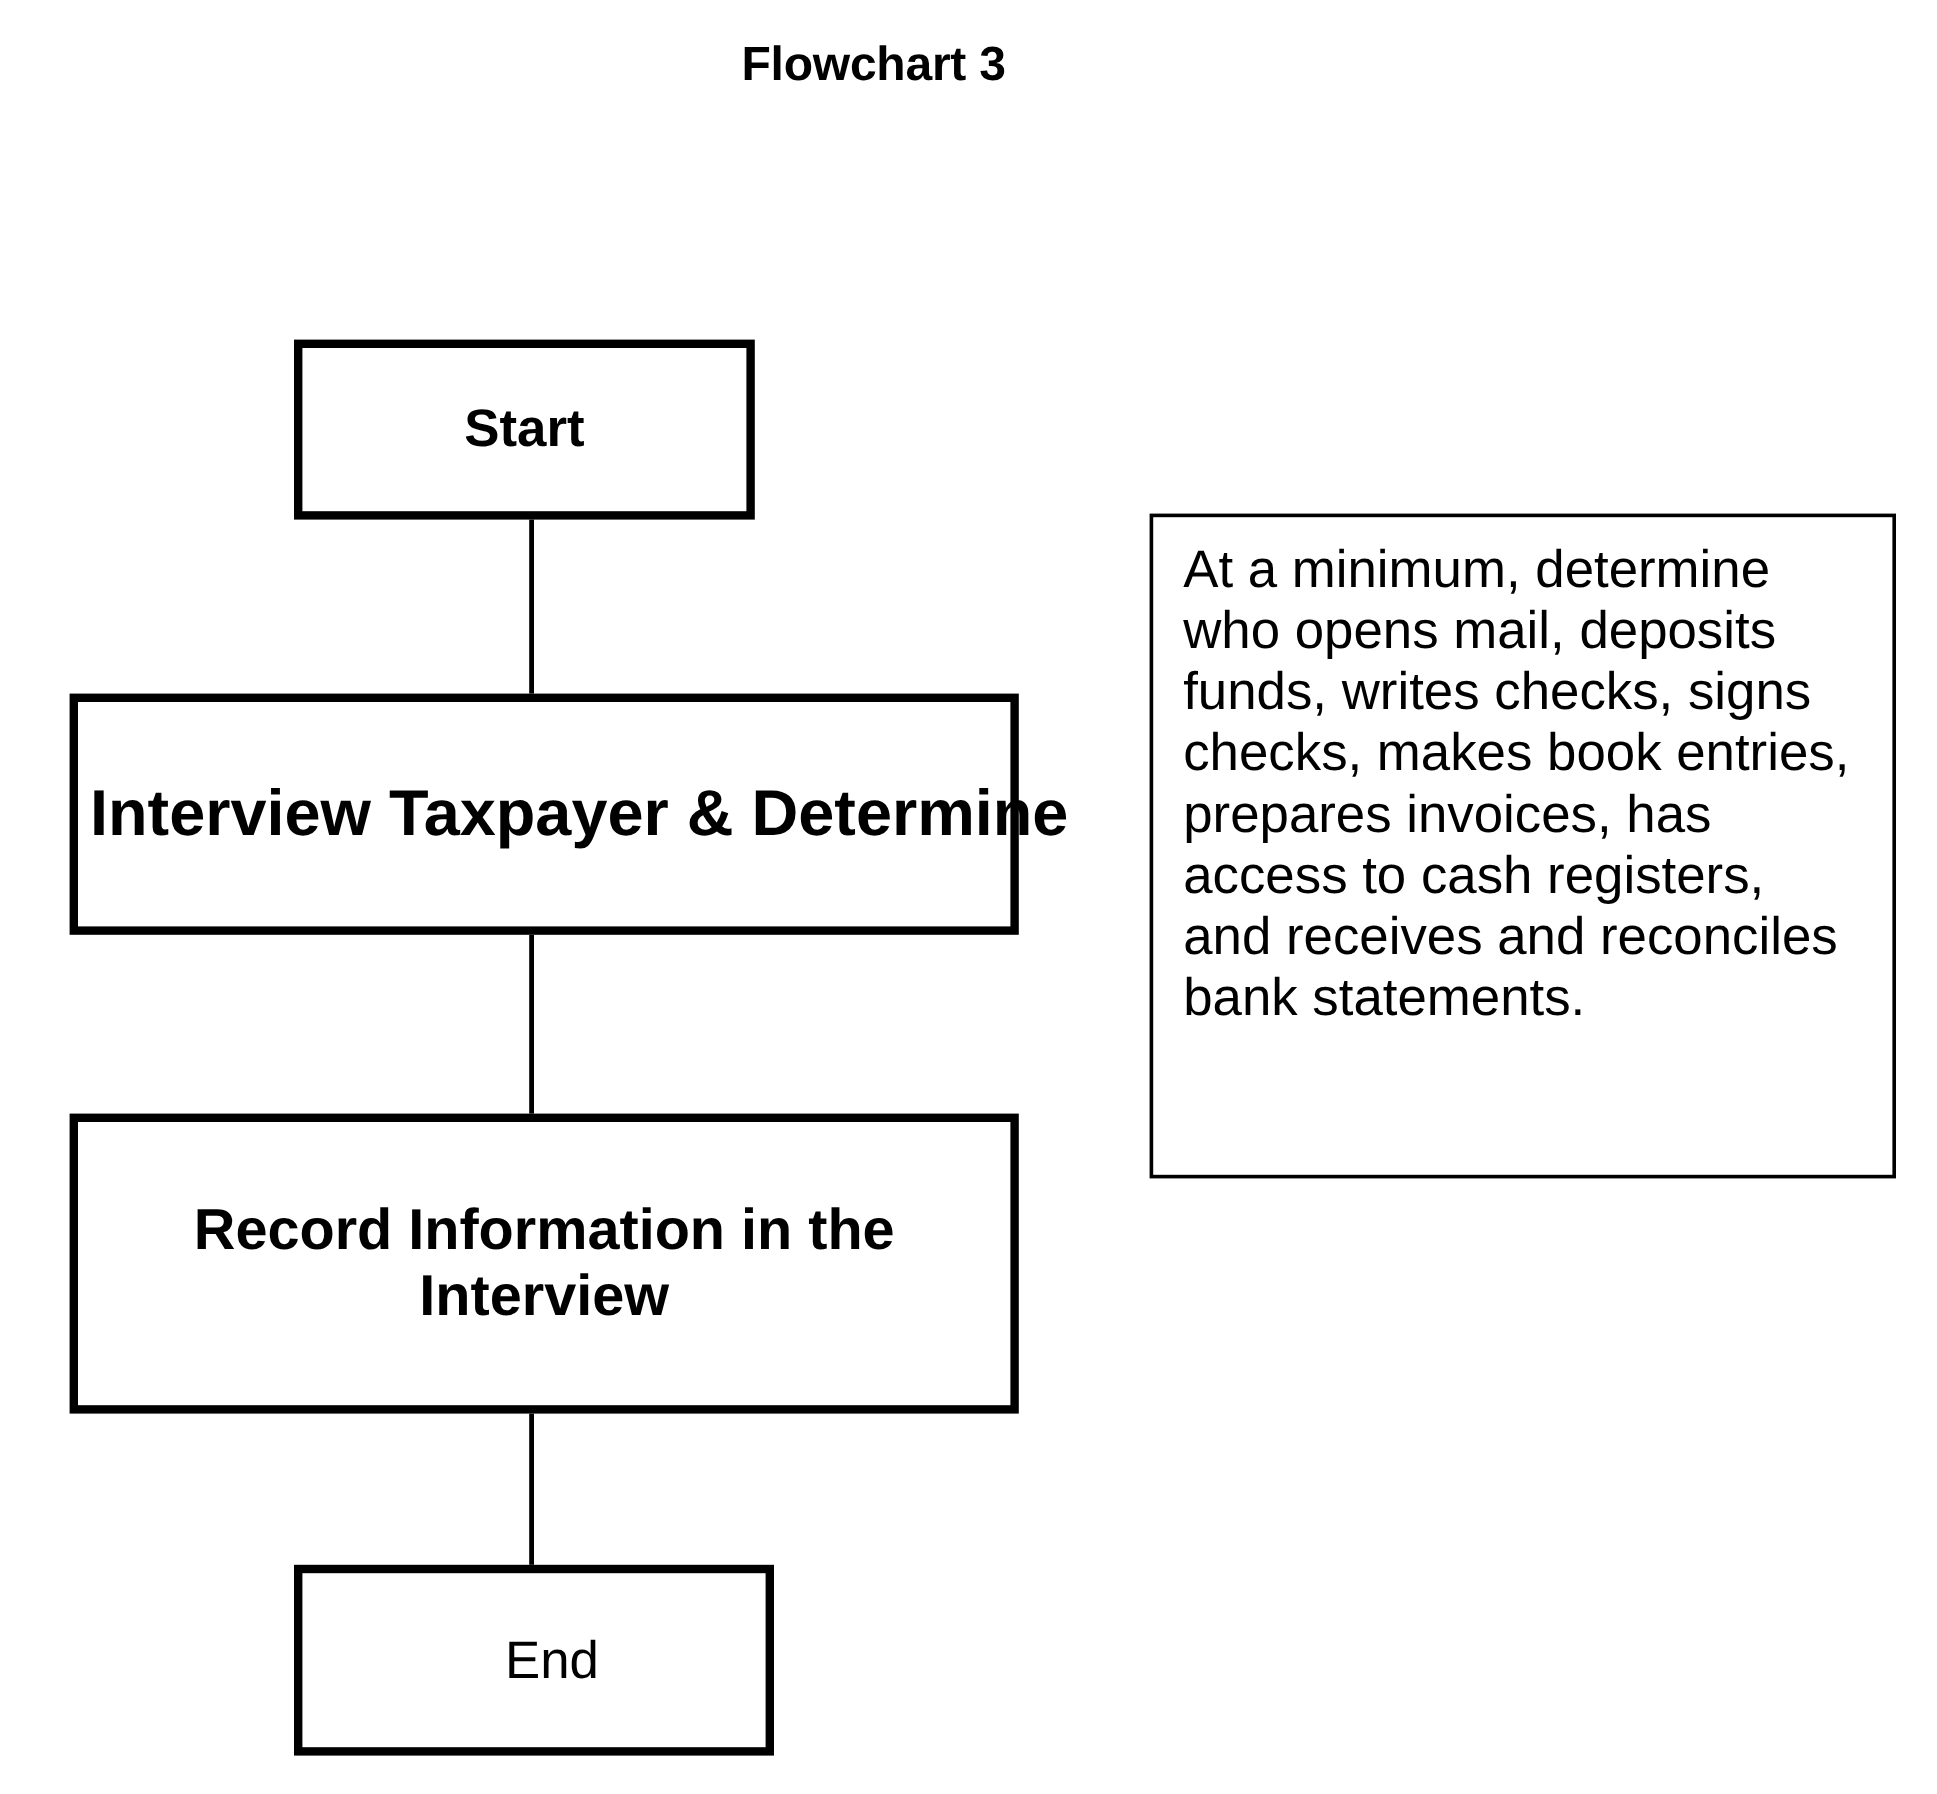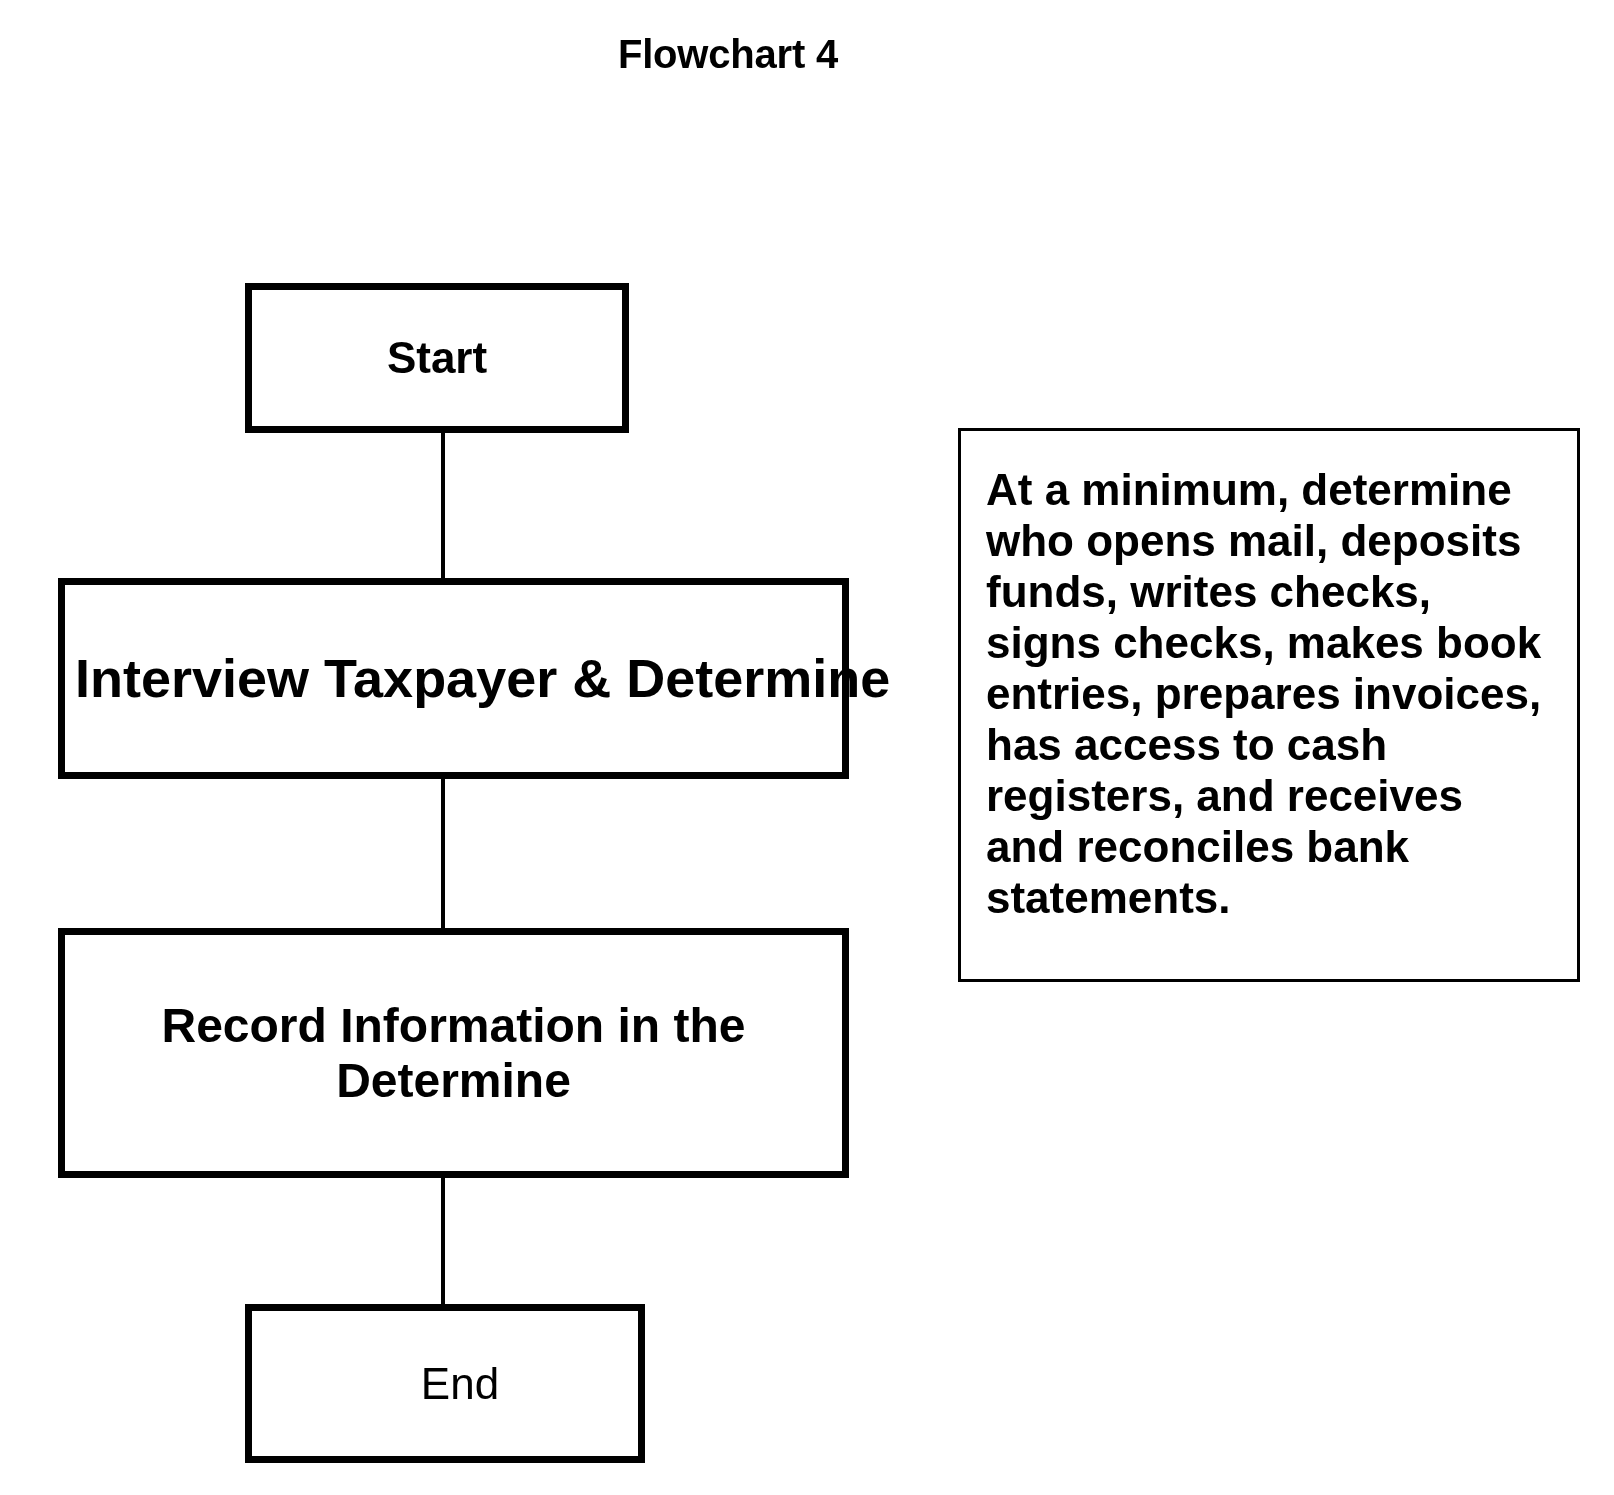--- a/index.html
+++ b/index.html
@@ -134,55 +134,55 @@
     width: 622px;
     height: 554px;
     box-sizing: border-box;
     border: 3px solid #000000;
     background: #ffffff;
     z-index: 2;
   }
   #note-text {
     position: absolute;
     left: 25px;
-    top: 33px;
+    top: 18px;
     width: 560px;
     font-size: 44px;
     line-height: 51px;
-    font-weight: bold;
+    font-weight: normal;
     text-align: left;
   }
 </style>
 </head>
 <body>
 
 <div id="canvas">
 
   <div class="title-block">
-    <span class="title-line">Flowchart 4</span>
+    <span class="title-line">Flowchart 3</span>
   </div>
 
   <div class="connector" id="connector-start-interview"></div>
   <div class="connector" id="connector-interview-record"></div>
   <div class="connector" id="connector-record-end"></div>
 
   <div class="node" id="node-start">
     <span class="node-text">Start</span>
   </div>
 
   <div class="node" id="node-interview">
     <span class="node-text">
       <span class="node-line">Interview Taxpayer &amp; Determine</span>
     </span>
   </div>
 
   <div class="node" id="node-record">
     <span class="node-text">
       <span class="node-line">Record Information in the</span>
-      <span class="node-line">Determine</span>
+      <span class="node-line">Interview</span>
     </span>
   </div>
 
   <div class="node" id="node-end">
     <span class="node-text">End</span>
   </div>
 
   <div id="note-box">
     <div id="note-text">At a minimum, determine who opens mail, deposits funds, writes checks, signs checks, makes book entries, prepares invoices, has access to cash registers, and receives and reconciles bank statements.</div>
   </div>

